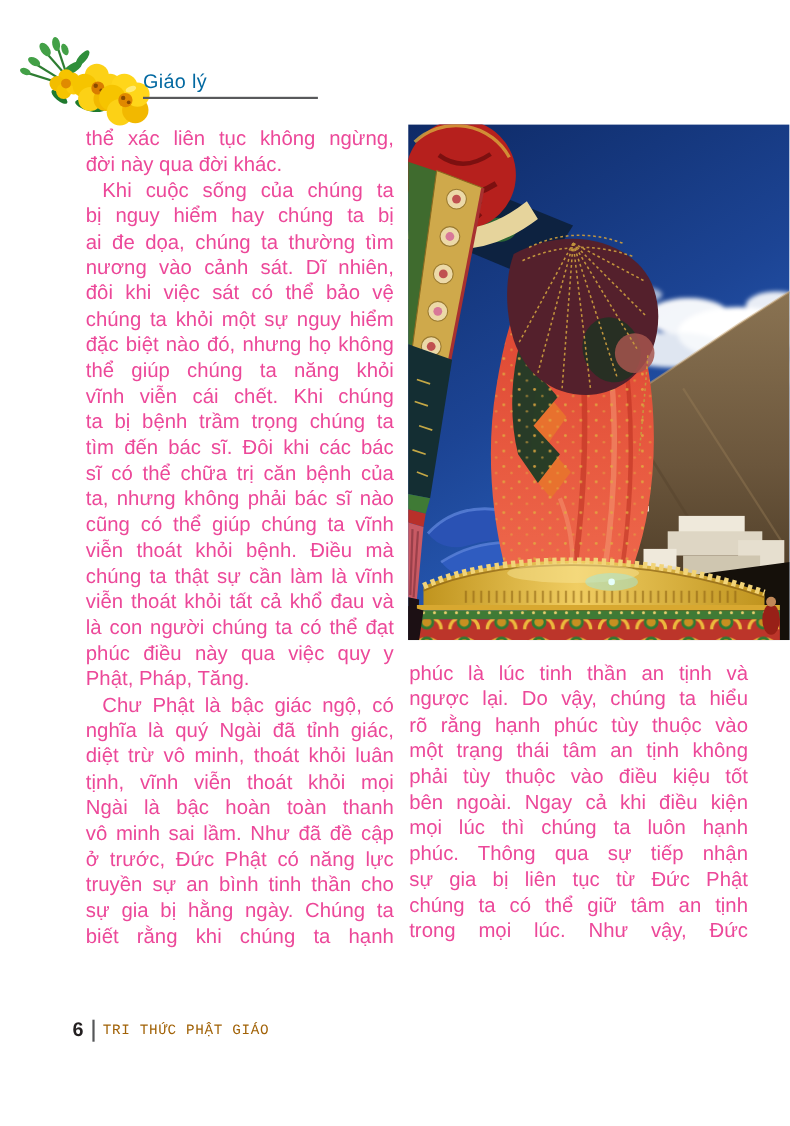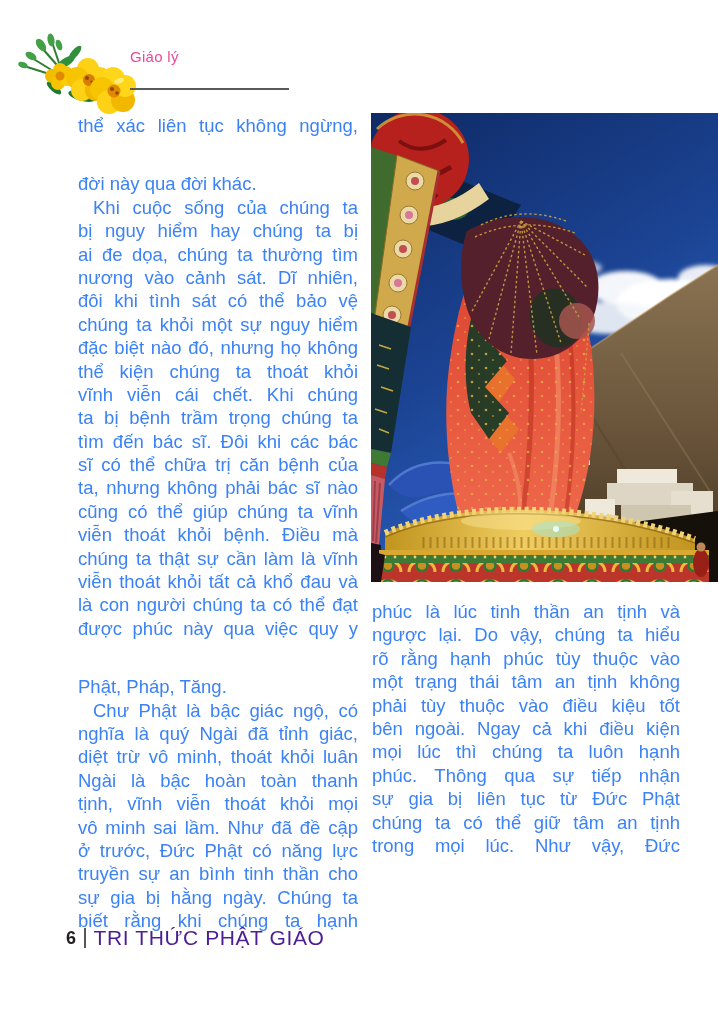--- a/index.html
+++ b/index.html
@@ -1,35 +1,35 @@
 <!DOCTYPE html>
 <html><head>
 <meta charset="utf-8">
 <style>
   html,body{margin:0;padding:0;background:#ffffff;}
   .page{position:relative;width:718px;height:1024px;background:#ffffff;overflow:hidden;
         font-family:"Liberation Sans","DejaVu Sans",sans-serif;color:#2d2d2d;}
   
   .flowers{position:absolute;left:12px;top:32px;width:126px;height:86px;}
-  .section-label{position:absolute;left:130px;top:48px;font-size:15px;color:#ec4899;letter-spacing:.3px;}
+  .section-label{position:absolute;left:130px;top:64px;font-size:18px;color:#0369a1;letter-spacing:.3px;}
   .header-rule{position:absolute;left:130px;top:88px;width:159px;height:2px;background:#58595b;}
   
   .photo{position:absolute;left:371px;top:113px;width:347px;height:469px;overflow:hidden;}
   
-  .col{position:absolute;font-size:18.5px;line-height:23.4px;color:#3b82f6;}
+  .col{position:absolute;font-size:18.5px;line-height:23.4px;color:#ec4899;}
   .col-left{left:78px;top:114px;width:280px;}
   .col-right{left:372px;top:600px;width:308px;}
   .tline{text-align:justify;text-align-last:justify;height:23.4px;overflow:visible;white-space:normal;}
-  .tline.end{text-align-last:left;margin-top:35px;}
+  .tline.end{text-align-last:left;}
   .tline.ind{text-indent:15px;}
   
   .footer{position:absolute;left:66px;top:926px;display:flex;align-items:center;}
   .footer .num{font-weight:bold;font-size:18px;color:#231f20;}
   .footer .bar{width:1.5px;height:20px;background:#555658;margin:0 8px 0 8px;}
-  .footer .mag{font-size:21px;color:#4c1d95;letter-spacing:.6px;}
+  .footer .mag{font-size:13px;color:#a16207;letter-spacing:.6px;font-family:Liberation Mono, monospace;}
 </style>
 </head>
 <body>
 
 <div class="page">
 
   <svg class="flowers" viewBox="0 0 126 86" aria-hidden="true">
     <g stroke="#2e7d32" stroke-width="2" fill="none">
       <path d="M58,48 L30,16"></path>
         <path d="M46,42 L20,26"></path>
@@ -274,41 +274,41 @@
     </svg>
   </div>
 
   <div class="col col-left">
       <div class="tline">thể xác liên tục không ngừng,</div>
       <div class="tline end">đời này qua đời khác.</div>
       <div class="tline ind">Khi cuộc sống của chúng ta</div>
       <div class="tline">bị nguy hiểm hay chúng ta bị</div>
       <div class="tline">ai đe dọa, chúng ta thường tìm</div>
       <div class="tline">nương vào cảnh sát. Dĩ nhiên,</div>
-      <div class="tline">đôi khi tình sát có thể bảo vệ</div>
+      <div class="tline">đôi khi việc sát có thể bảo vệ</div>
       <div class="tline">chúng ta khỏi một sự nguy hiểm</div>
       <div class="tline">đặc biệt nào đó, nhưng họ không</div>
-      <div class="tline">thể kiện chúng ta thoát khỏi</div>
+      <div class="tline">thể giúp chúng ta năng khỏi</div>
       <div class="tline">vĩnh viễn cái chết. Khi chúng</div>
       <div class="tline">ta bị bệnh trầm trọng chúng ta</div>
       <div class="tline">tìm đến bác sĩ. Đôi khi các bác</div>
       <div class="tline">sĩ có thể chữa trị căn bệnh của</div>
       <div class="tline">ta, nhưng không phải bác sĩ nào</div>
       <div class="tline">cũng có thể giúp chúng ta vĩnh</div>
       <div class="tline">viễn thoát khỏi bệnh. Điều mà</div>
       <div class="tline">chúng ta thật sự cần làm là vĩnh</div>
       <div class="tline">viễn thoát khỏi tất cả khổ đau và</div>
       <div class="tline">là con người chúng ta có thể đạt</div>
-      <div class="tline">được phúc này qua việc quy y</div>
+      <div class="tline">phúc điều này qua việc quy y</div>
       <div class="tline end">Phật, Pháp, Tăng.</div>
       <div class="tline ind">Chư Phật là bậc giác ngộ, có</div>
       <div class="tline">nghĩa là quý Ngài đã tỉnh giác,</div>
       <div class="tline">diệt trừ vô minh, thoát khỏi luân</div>
+      <div class="tline">tịnh, vĩnh viễn thoát khỏi mọi</div>
       <div class="tline">Ngài là bậc hoàn toàn thanh</div>
-      <div class="tline">tịnh, vĩnh viễn thoát khỏi mọi</div>
       <div class="tline">vô minh sai lầm. Như đã đề cập</div>
       <div class="tline">ở trước, Đức Phật có năng lực</div>
       <div class="tline">truyền sự an bình tinh thần cho</div>
       <div class="tline">sự gia bị hằng ngày. Chúng ta</div>
       <div class="tline">biết rằng khi chúng ta hạnh</div>
     </div>
 
   <div class="col col-right">
       <div class="tline">phúc là lúc tinh thần an tịnh và</div>
       <div class="tline">ngược lại. Do vậy, chúng ta hiểu</div>

